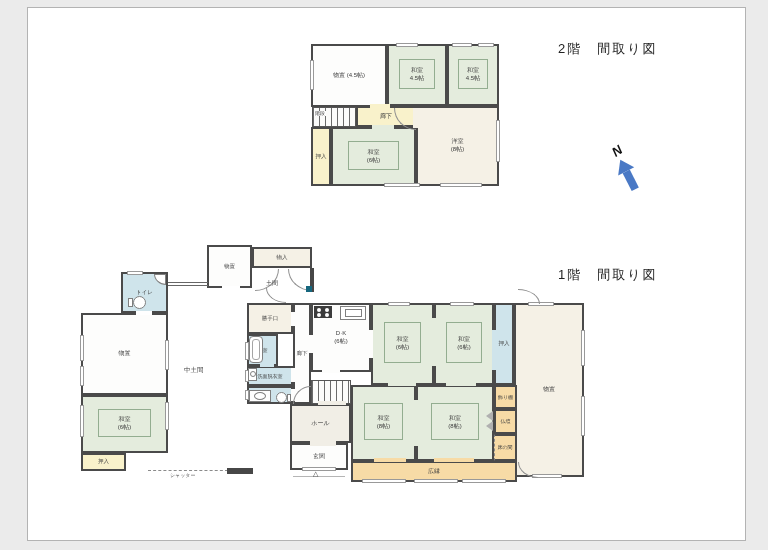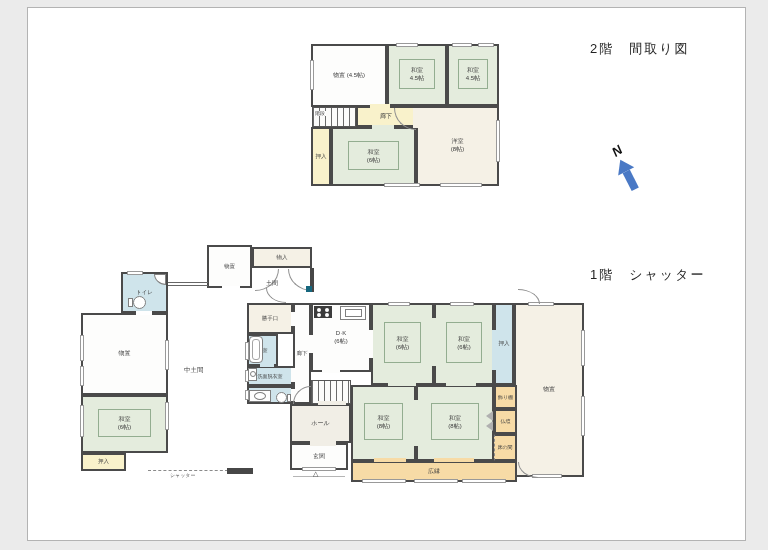--- a/index.html
+++ b/index.html
@@ -2,21 +2,21 @@
 <html><head>
 <meta charset="utf-8">
 <style>
   html,body{margin:0;padding:0;}
   body{width:768px;height:550px;background:#ebebeb;position:relative;overflow:hidden;
        font-family:"Liberation Sans","DejaVu Sans",sans-serif;}
   .canvas{position:absolute;inset:0;}
   .paper{position:absolute;left:27px;top:7px;width:719px;height:534px;background:#ffffff;
          border:1px solid #b3b3b3;box-sizing:border-box;}
   .layer{position:absolute;inset:0;}
-  .title{position:absolute;font-size:13px;color:#222;letter-spacing:2px;white-space:nowrap;margin-left:32px;}
+  .title{position:absolute;font-size:13px;color:#222;letter-spacing:2px;white-space:nowrap;}
   .t2{left:558px;top:40px;}
   .t1{left:558px;top:266px;}
   .north{position:absolute;left:608px;top:142px;width:44px;height:56px;}
   .north-n{font-style:italic;font-weight:bold;font-size:13px;color:#111;
            transform:rotate(-35deg);width:14px;margin-left:4px;}
   .north-arrow{width:20px;height:34px;transform:rotate(-27deg);margin-top:1px;margin-left:10px;
                display:flex;flex-direction:column;align-items:center;}
   .north-arrow .head{width:0;height:0;border-left:9px solid transparent;border-right:9px solid transparent;
                      border-bottom:13px solid #4a79c5;}
   .north-arrow .shaft{width:8px;height:20px;background:#4a79c5;}
@@ -58,21 +58,21 @@
   .thinline{position:absolute;background:#b5b5b5;z-index:1;}
   .ann{position:absolute;font-size:6.5px;color:#3d3d3d;white-space:nowrap;z-index:5;line-height:1;}
   .ann.bg{background:#fff;padding:0 1px;}
 </style>
 </head>
 <body>
 
 <div class="canvas">
   <div class="paper"></div>
   <div class="title t2">2階　間取り図</div>
-  <div class="title t1">1階　シャッター</div>
+  <div class="title t1">1階　間取り図</div>
   <div class="north">
     <div class="north-n">N</div>
     <div class="north-arrow">
       <div class="head"></div>
         <div class="shaft"></div>
     </div>
   </div>
   <div class="layer">
       <div class="room fill-white" style="left: 311px; top: 44px; width: 76px; height: 63px;">
         <div class="rlabel" style="font-size: 6px;">物置 (4.5帖)</div>

